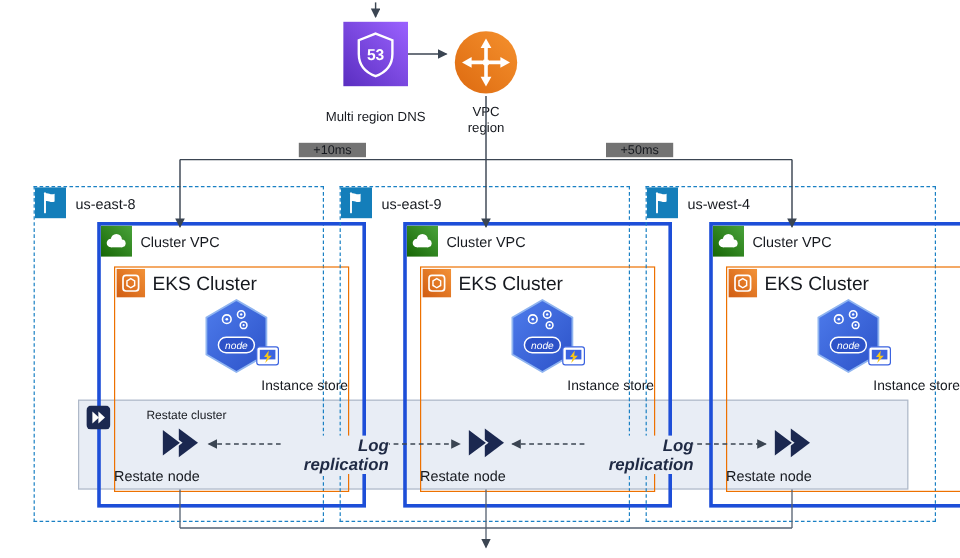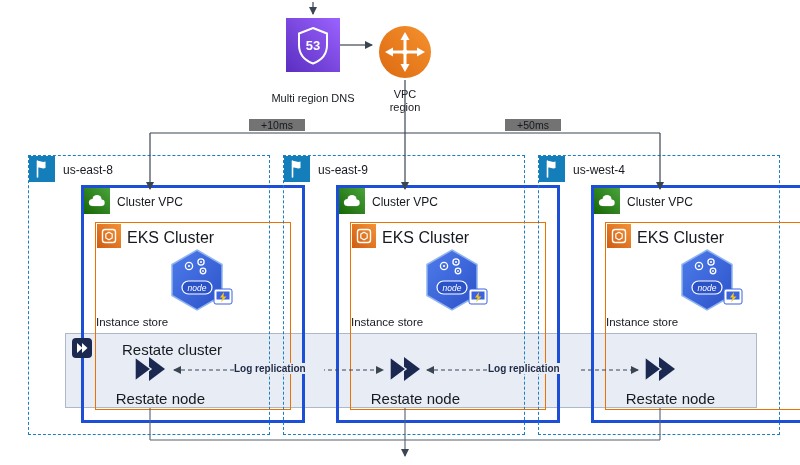--- a/index.html
+++ b/index.html
@@ -23,33 +23,33 @@
 
   .vpc{position:absolute;left:10px;top:29px;width:218px;height:232px;border:3px solid #1d4ed8;margin-left:42px;}
   .vpc-icon{position:absolute;left:0;top:0;width:26px;height:26px;}
   .vpc-name{position:absolute;left:33px;top:7px;font-size:12px;}
 
   .eks{position:absolute;left:11px;top:34px;width:194px;height:186px;border:1px solid #ED7100;}
   .eks-icon{position:absolute;left:1px;top:1px;width:24px;height:24px;}
   .eks-name{position:absolute;left:31px;top:6px;font-size:16px;}
 
   .nodeicon{position:absolute;left:74px;top:26px;width:64px;height:62px;font-style:italic;}
-  .inst{position:absolute;left:0;right:0;top:93px;text-align:left;font-size:11.5px;}
+  .inst{position:absolute;left:0;right:0;top:93px;text-align:right;font-size:11.5px;}
 
   
   .band{position:absolute;left:65px;top:333px;width:692px;height:75px;
     background:#E8EDF5;border:1px solid #AEB8C8;z-index:1;box-sizing:border-box;}
   .rc-icon{position:absolute;left:72px;top:338px;width:20px;height:20px;z-index:9;}
-  .rc-label{position:absolute;left:98px;top:341px;font-size:15px;z-index:9;padding-left:24px;}
+  .rc-label{position:absolute;left:98px;top:341px;font-size:10px;z-index:9;padding-left:24px;}
   .rn{position:absolute;top:354px;width:36px;height:30px;z-index:9;}
   .rn1{left:132px}.rn2{left:387px}.rn3{left:642px}
-  .rn-label{position:absolute;top:390px;width:110px;text-align:right;font-size:15px;z-index:9;}
+  .rn-label{position:absolute;top:390px;width:110px;text-align:left;font-size:12px;z-index:9;}
   .rnl1{left:95px}.rnl2{left:350px}.rnl3{left:605px}
-  .rep-label{position:absolute;top:363px;width:90px;text-align:left;font-size:10px;font-weight:bold;
-    color:#1F2A44;background:#E8EDF5;z-index:9;}
+  .rep-label{position:absolute;top:363px;width:90px;text-align:right;font-size:14px;font-weight:bold;
+    color:#1F2A44;background:#E8EDF5;z-index:9;font-style:italic;}
   .rep1{left:234px}.rep2{left:488px}
 
   
   .wires{position:absolute;left:0;top:0;width:800px;height:465px;z-index:8;pointer-events:none;}
 </style>
 </head>
 <body>
 
 <div class="canvas">
 

